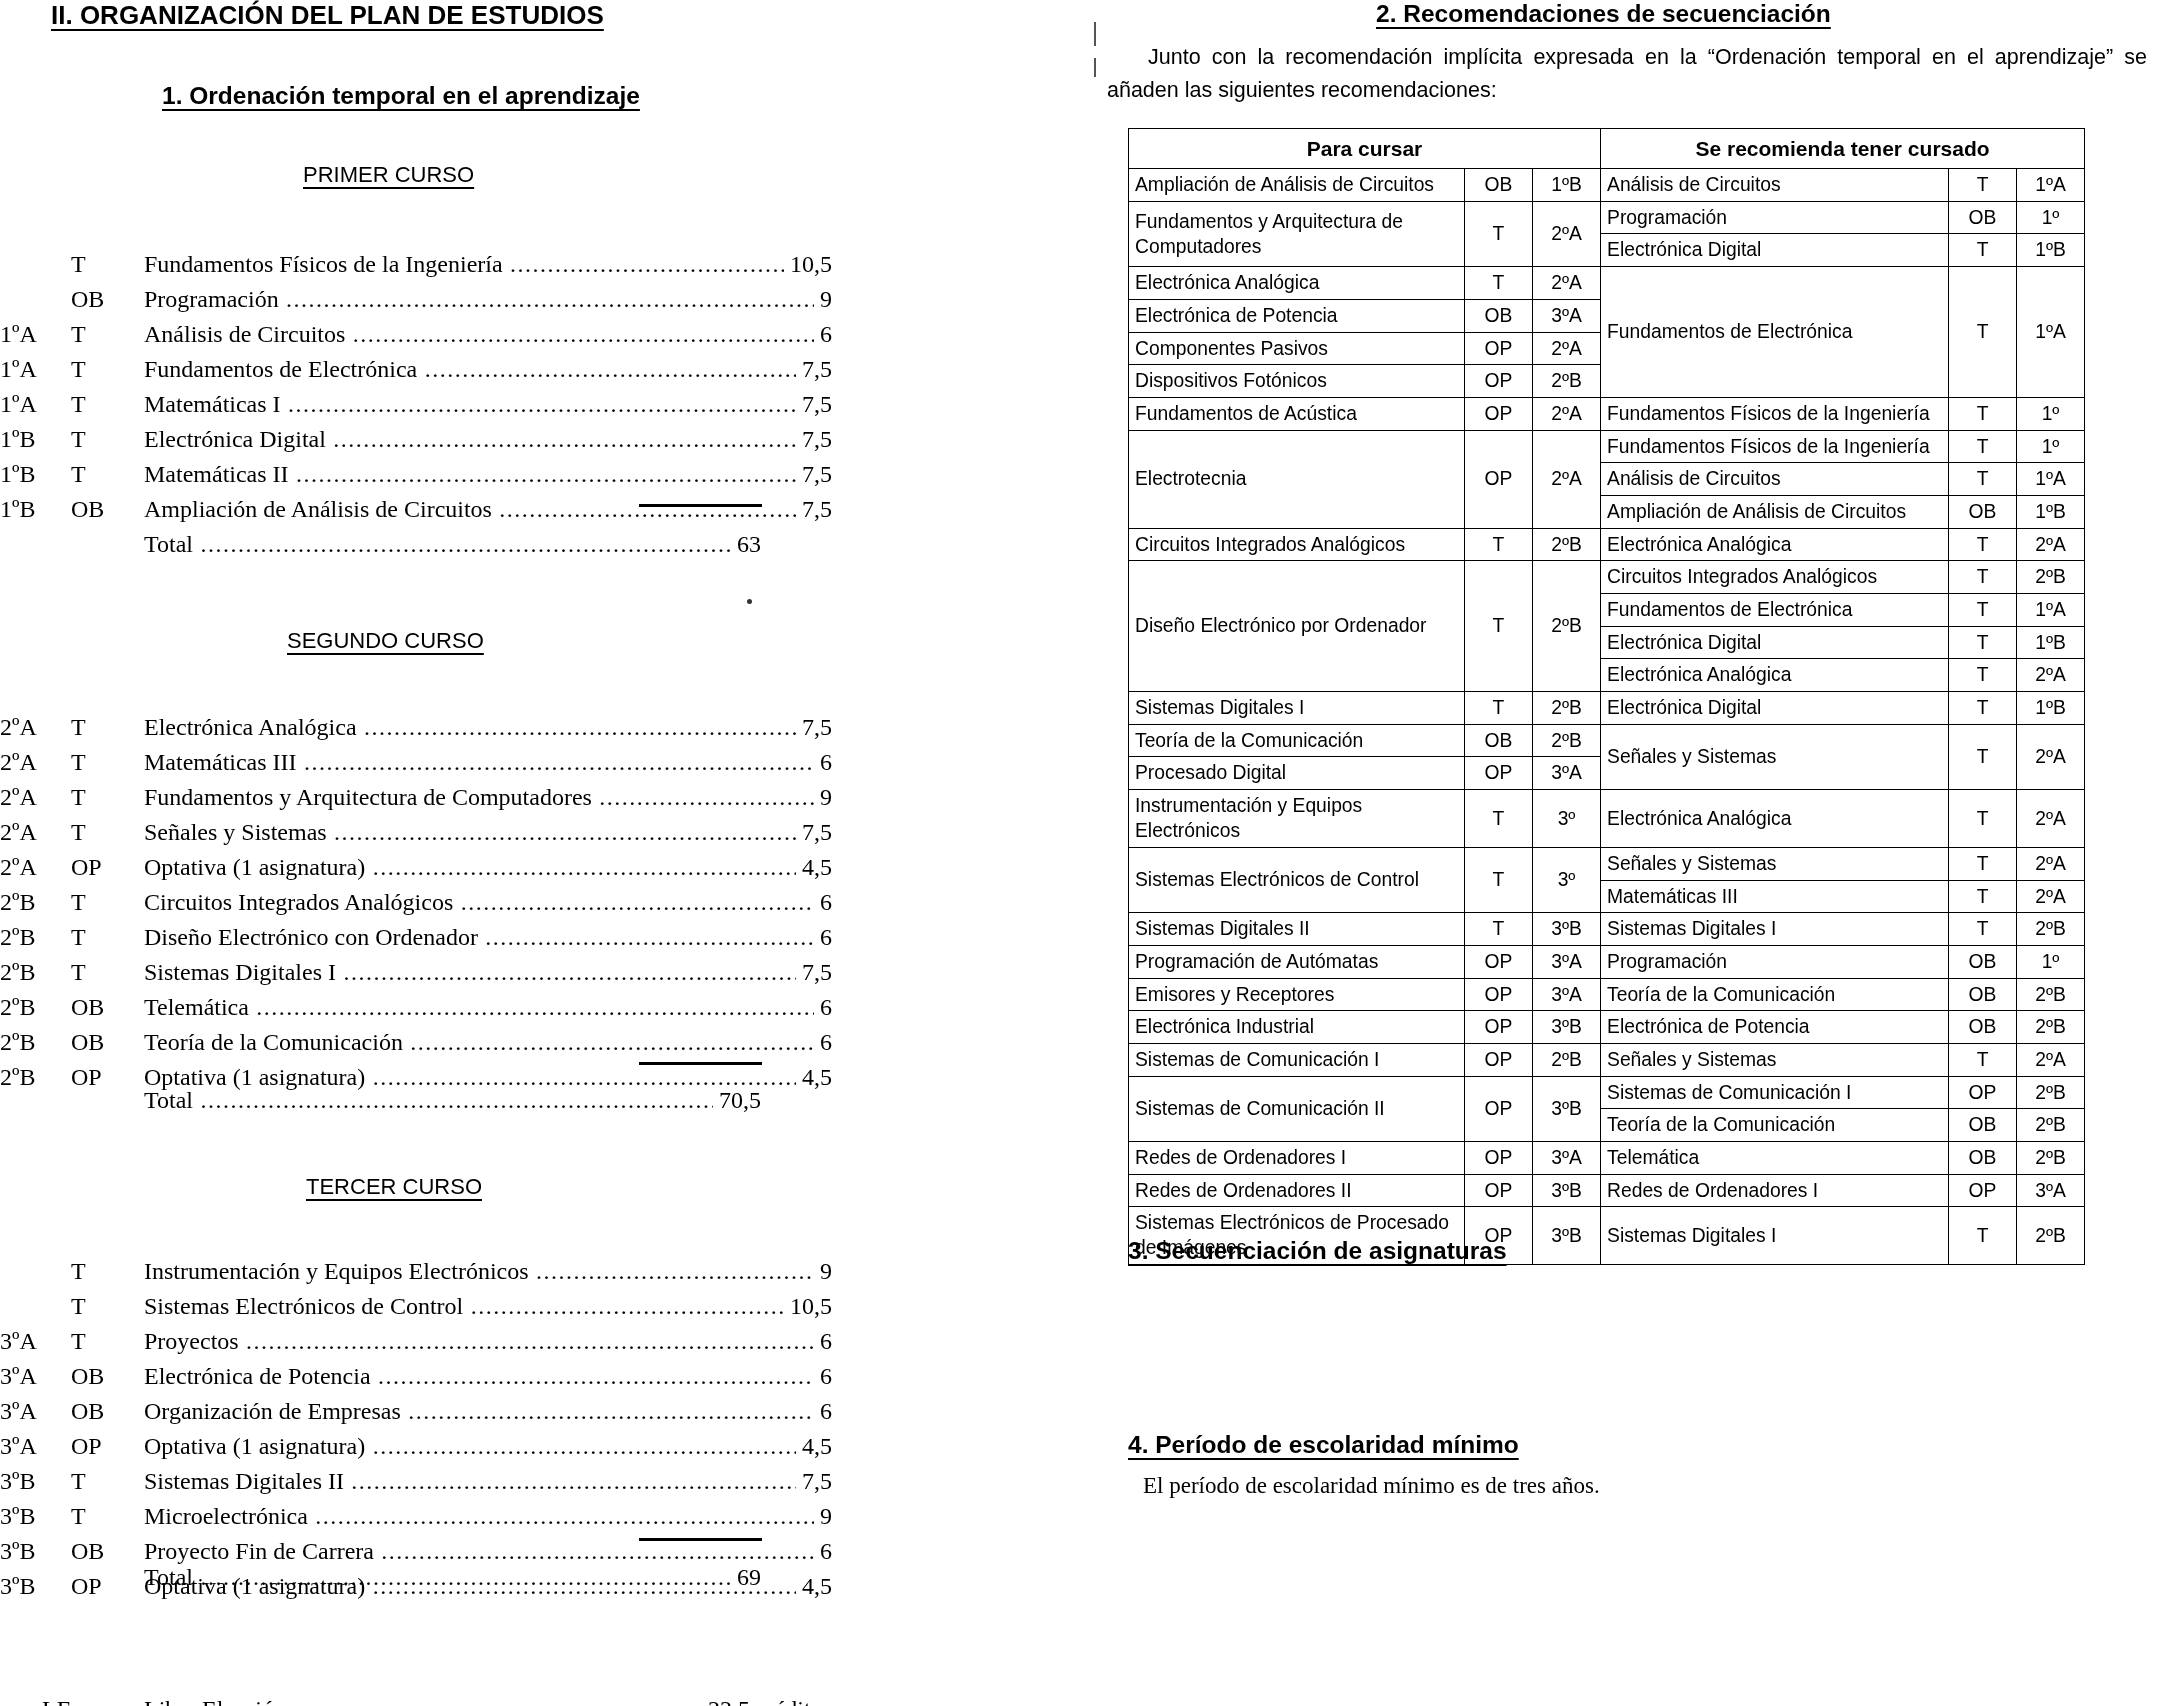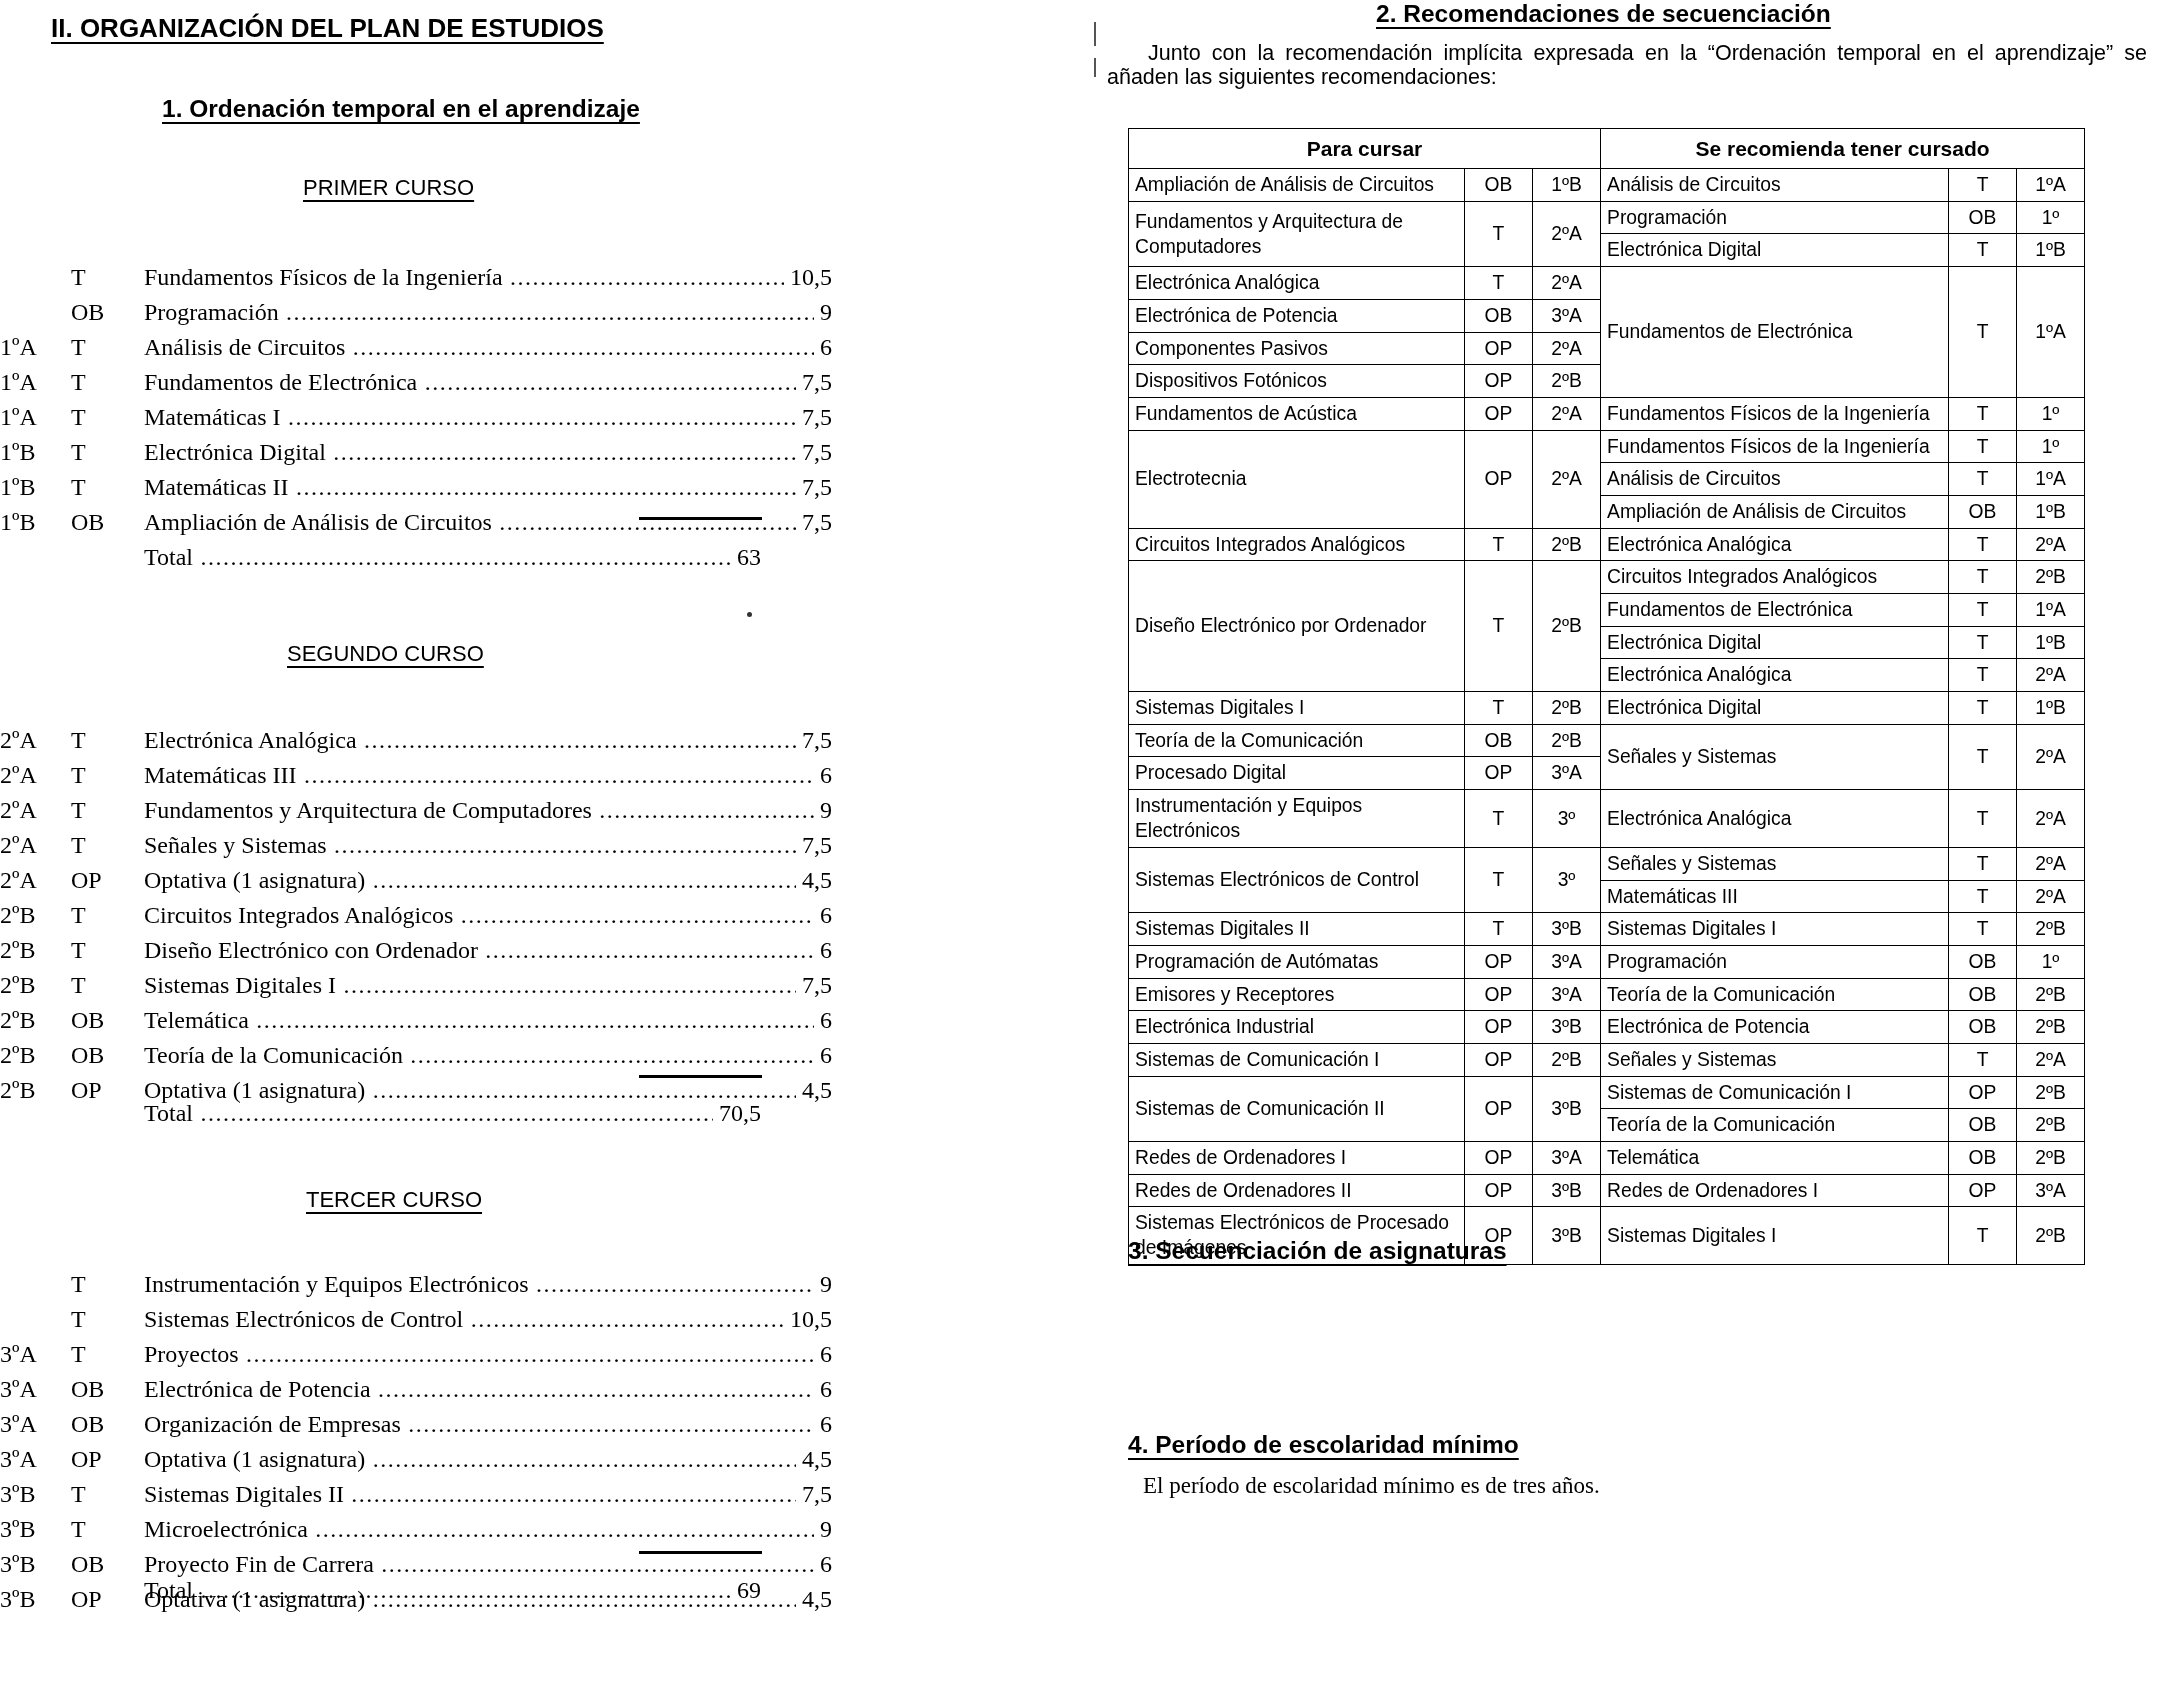--- a/index.html
+++ b/index.html
@@ -18,21 +18,21 @@
 
   
   .page {
     position: absolute;
     inset: 0;
     display: block;
   }
   .col-left {
     position: absolute;
     left: 0;
-    top: 13px;
+    top: 0;
     width: 832px;
     height: 1220px;
   }
   .col-right {
     position: absolute;
     left: 1107px;
     top: 0;
     width: 1065px;
     height: 1707px;
   }
@@ -144,21 +144,21 @@
     align-items: baseline;
   }
   .trow .name { flex: 0 0 auto; padding-right: 7.4px; }
   .trow .dots { flex: 1 1 auto; overflow: hidden; white-space: nowrap; letter-spacing: 1.5px; }
   .trow .cred { flex: 0 0 auto; padding-left: 6px; }
 
   
   .body-sans {
     font-family: "Liberation Sans", "DejaVu Sans", sans-serif;
     font-size: 21.5px;
-    line-height: 24px;
+    line-height: 33px;
     text-align: justify;
   }
   .body-serif {
     font-family: "Liberation Serif", "DejaVu Serif", serif;
     font-size: 23px;
     line-height: 37px;
     text-align: justify;
   }
 
   

